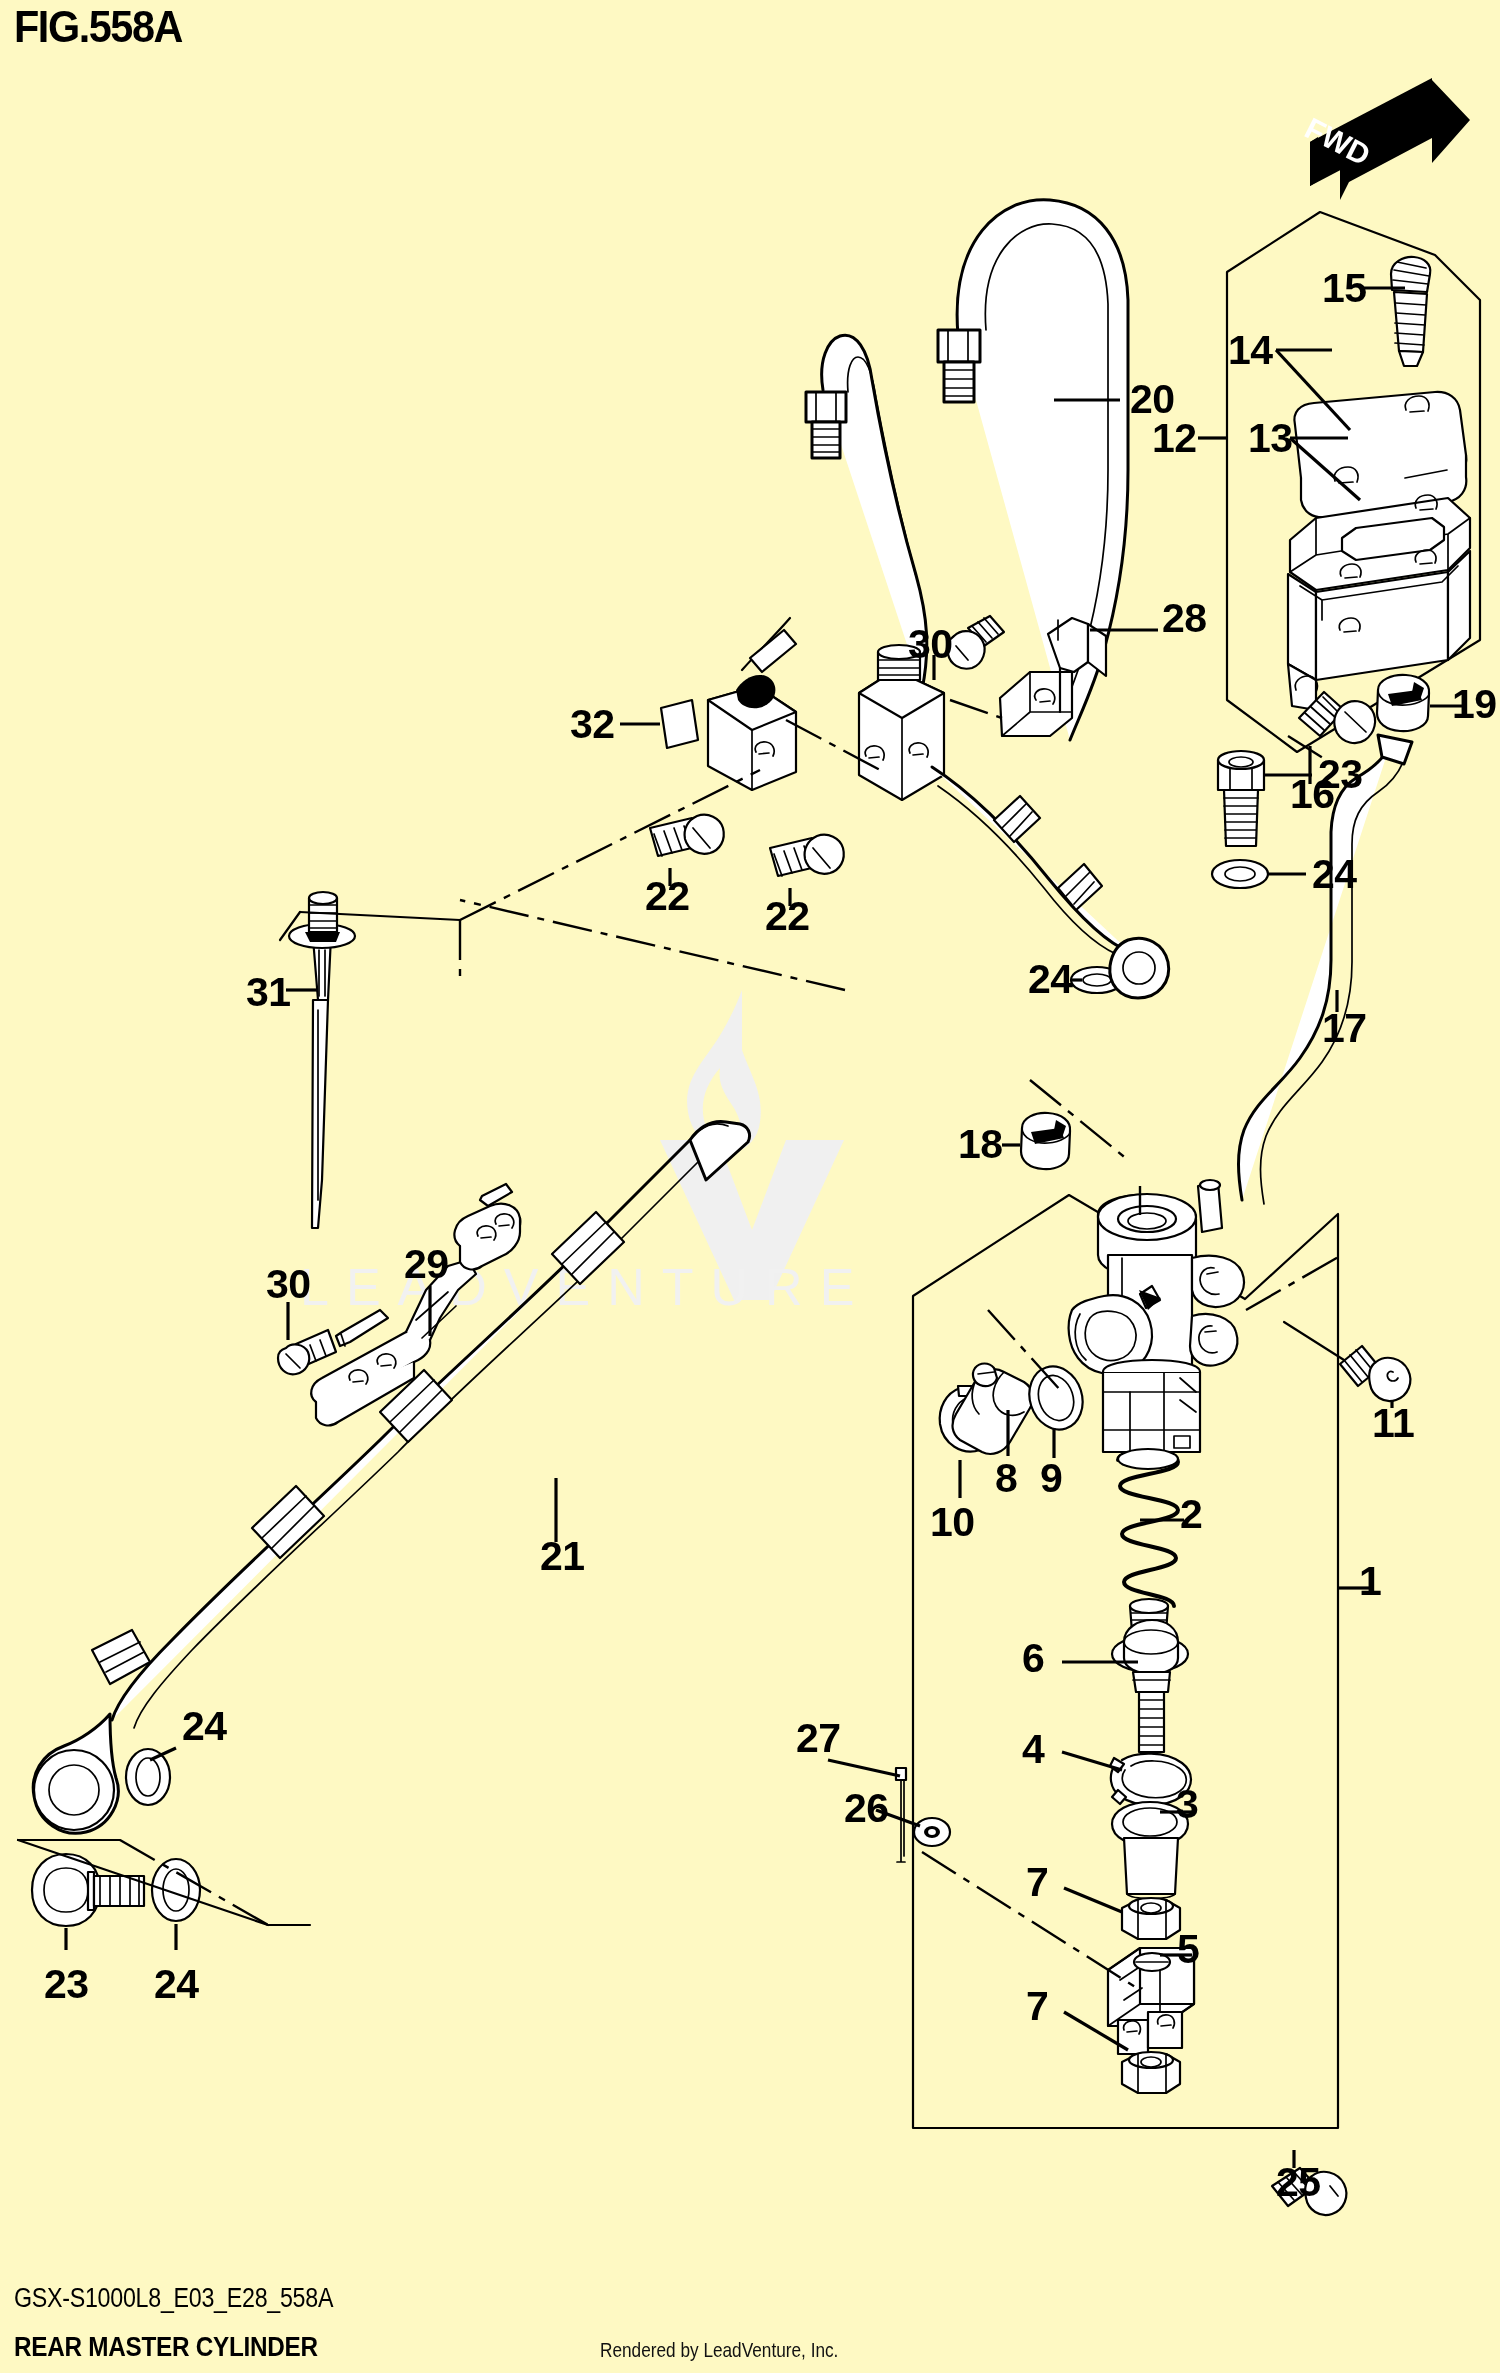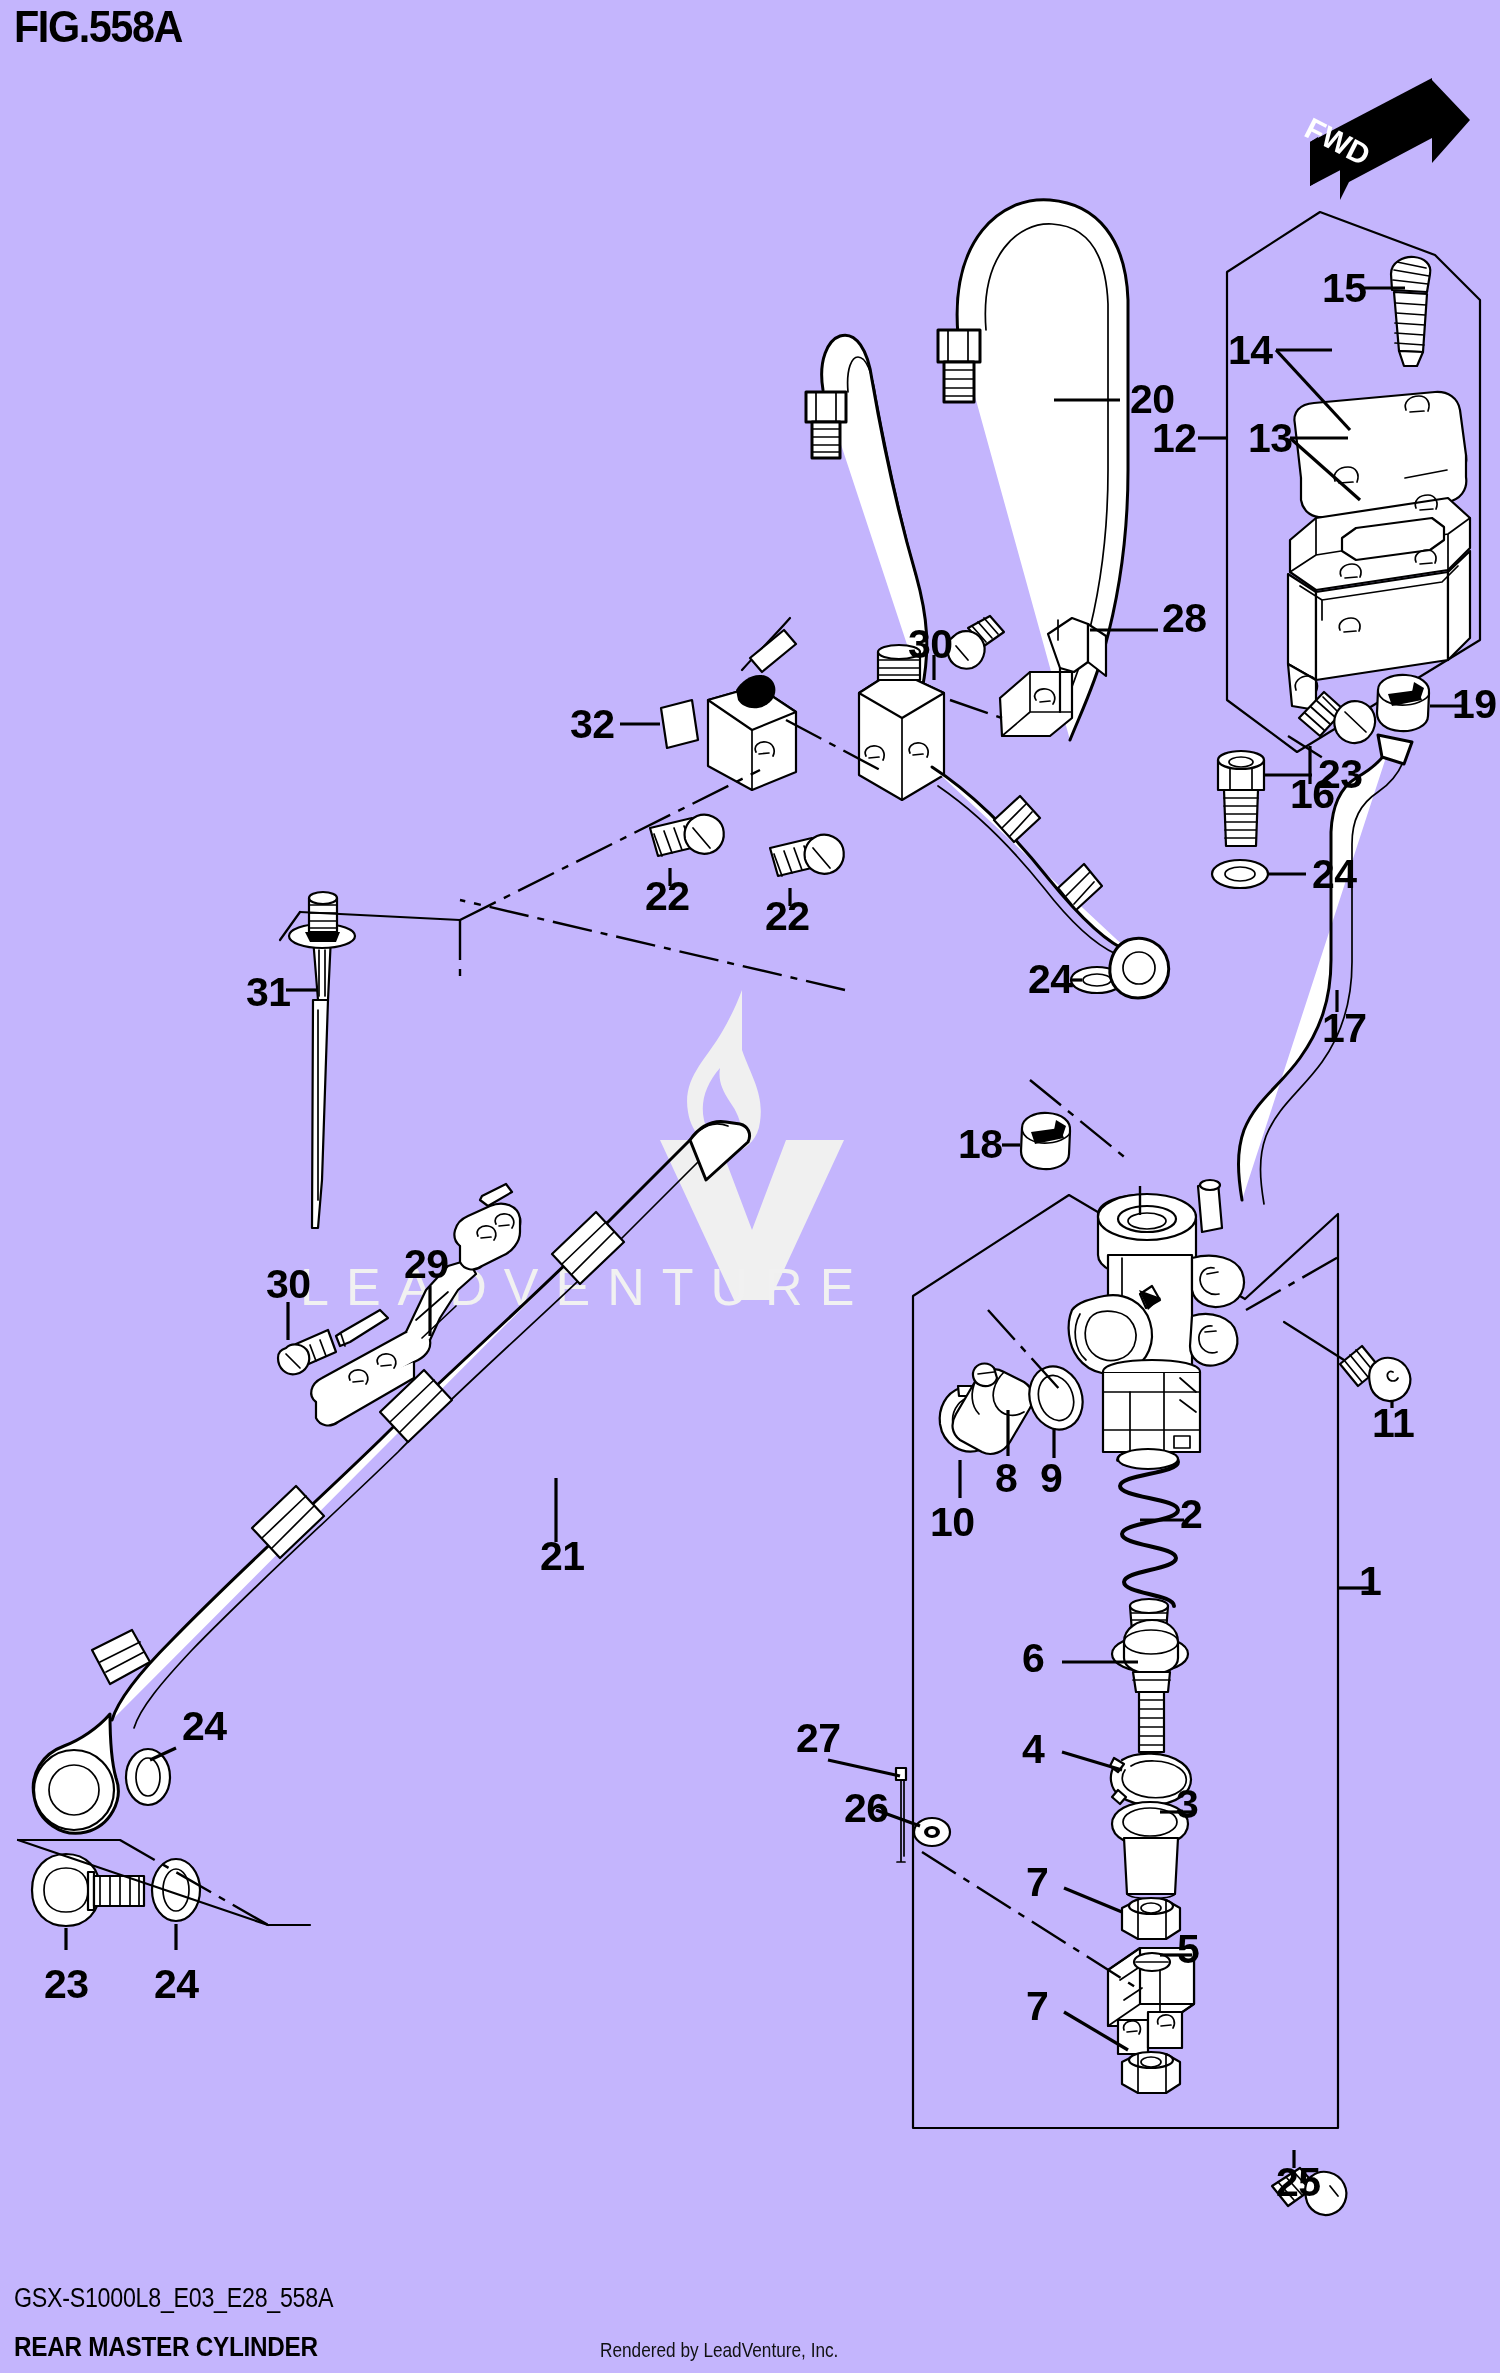--- a/index.html
+++ b/index.html
@@ -1,18 +1,18 @@
 <!DOCTYPE html>
 <html><head>
 <meta charset="utf-8">
 <style>
   html,body{margin:0;padding:0;background:#fff;}
   body{width:1500px;height:2373px;position:relative;
        font-family:"Liberation Sans","DejaVu Sans",sans-serif;color:#000;}
-  #page{position:absolute;inset:0;width:1500px;height:2373px;overflow:hidden;background:#c4b5fd;text-decoration:underline;}
+  #page{position:absolute;inset:0;width:1500px;height:2373px;overflow:hidden;background:#fef9c3;text-decoration:underline;}
   .fig-title{position:absolute;left:14px;top:2px;font-size:44px;font-weight:bold;
              letter-spacing:-1.5px;font-family:"Liberation Sans","DejaVu Sans",sans-serif;
              transform:scaleX(0.94);transform-origin:left top;}
   .footer-code{position:absolute;left:14px;top:2283px;font-size:27px;
                letter-spacing:-0.3px;transform:scaleX(0.86);transform-origin:left top;}
   .footer-name{position:absolute;left:14px;top:2332px;font-size:27px;font-weight:bold;
                letter-spacing:-0.3px;transform:scaleX(0.9);transform-origin:left top;}
   .footer-render{position:absolute;left:600px;top:2338px;font-size:21px;
                  transform:scaleX(0.82);transform-origin:left top;color:#111;}
   svg{position:absolute;left:0;top:0;}

